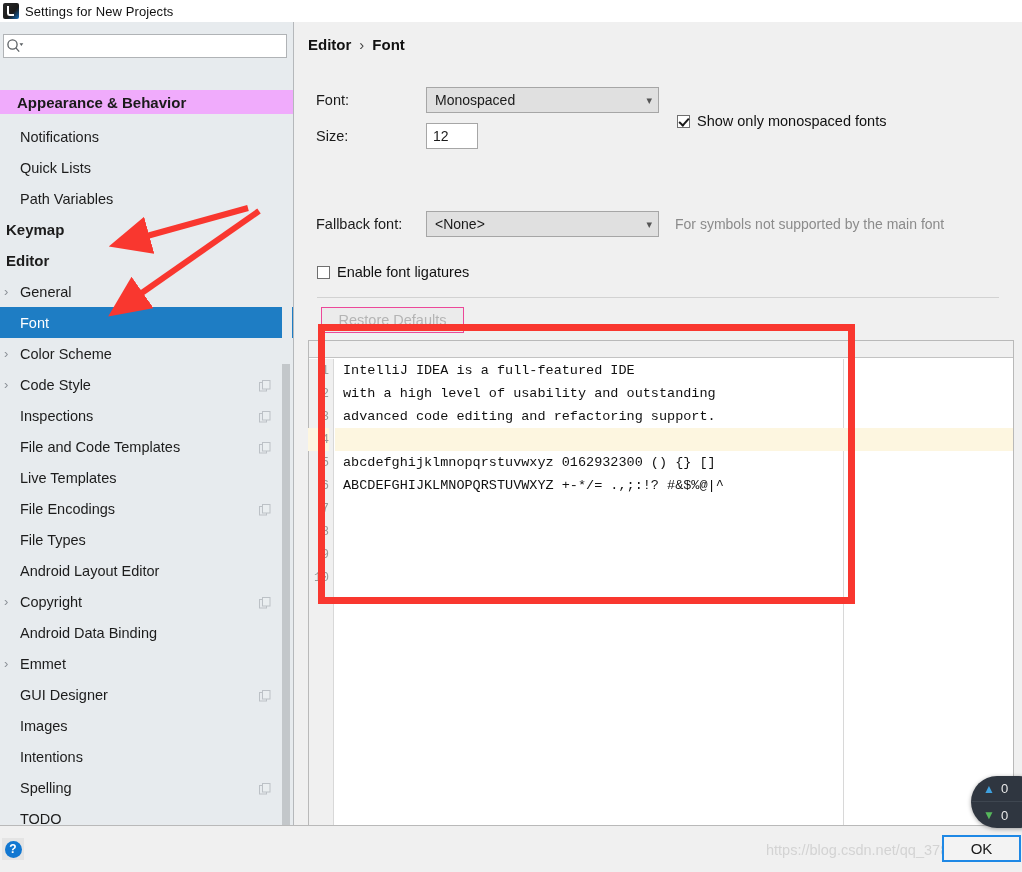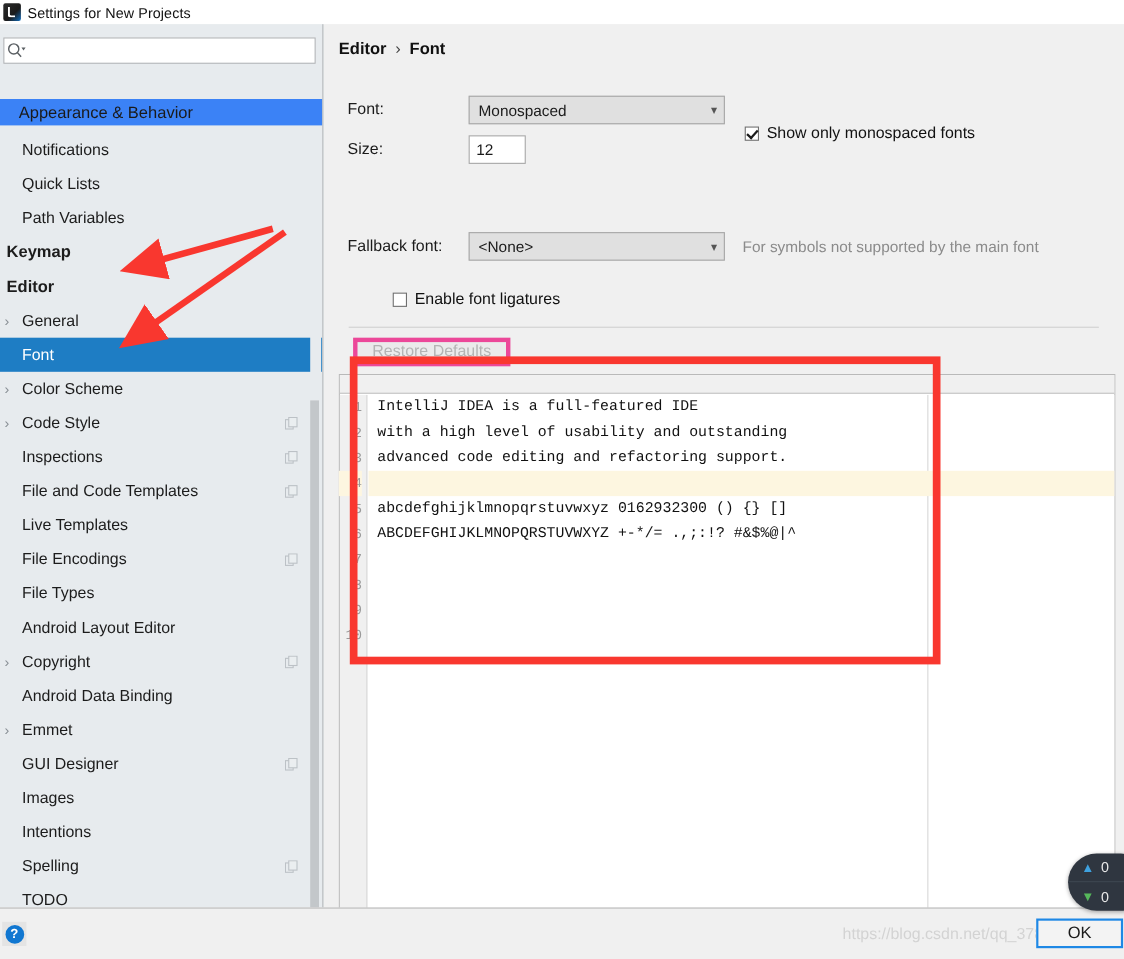--- a/index.html
+++ b/index.html
@@ -48,24 +48,24 @@
   .search-icon svg { position: absolute; left: 2px; top: 3px; }
   .search-input {
     border: 0; outline: none; background: transparent;
     font-family: "Liberation Sans", sans-serif; font-size: 13px;
     flex: 1 1 auto; height: 20px; padding: 0;
   }
 
   
   .sticky-header {
     position: absolute; left: 0; top: 68px; width: 293px; height: 24px;
-    background: #3b82f6;
+    background: #f0abfc;
     display: flex; align-items: center;
     padding-left: 17px;
-    font-weight: normal; font-size: 15px; color: #1a1a1a;
+    font-weight: bold; font-size: 15px; color: #1a1a1a;
     z-index: 5;
   }
 
   .tree {
     position: absolute; left: 0; top: 68px; width: 293px; height: 735px;
     overflow: hidden;
   }
   .tree-row {
     position: relative; height: 31px;
     display: flex; align-items: center;
@@ -137,21 +137,21 @@
   }
   .cbx-label { font-size: 14.5px; color: #111; }
   .hint { font-size: 14px; color: #8b8b8b; }
 
   .divider {
     position: absolute; left: 317px; top: 297px; width: 682px; height: 1px;
     background: #d2d2d2;
   }
   .btn-restore {
     position: absolute; left: 321px; top: 307px; width: 143px; height: 26px;
-    background: #ebebeb; border: 4px solid #ec4899;
+    background: #ebebeb; border: 1px solid #ec4899;
     display: flex; align-items: center; justify-content: center;
     font-size: 14.5px; color: #b4b4b4;
   }
 
   
   .preview-outer {
     position: absolute; left: 308px; top: 340px; width: 706px; height: 488px;
     background: #ffffff; border: 1px solid #b9b9b9;
   }
   .preview-toolstrip {
@@ -425,21 +425,21 @@
 
     <div class="form-row" style="left:21px; top:189px;">
       <span class="fld-label" style="width:110px;">Fallback font:</span>
       <span class="combo" style="width:233px;">
         <span>&lt;None&gt;</span>
         <span class="caret">▾</span>
       </span>
       <span class="hint" style="margin-left:16px;">For symbols not supported by the main font</span>
     </div>
 
-    <div class="cbx-row" style="position:absolute; left:22px; top:242px;margin-left:40px;">
+    <div class="cbx-row" style="position:absolute; left:22px; top:242px;">
       <span class="cbx"></span>
       <span class="cbx-label">Enable font ligatures</span>
     </div>
   </div>
 
   <div class="divider"></div>
 
   <div class="btn-restore">Restore Defaults</div>
 
   <div class="preview-outer">

